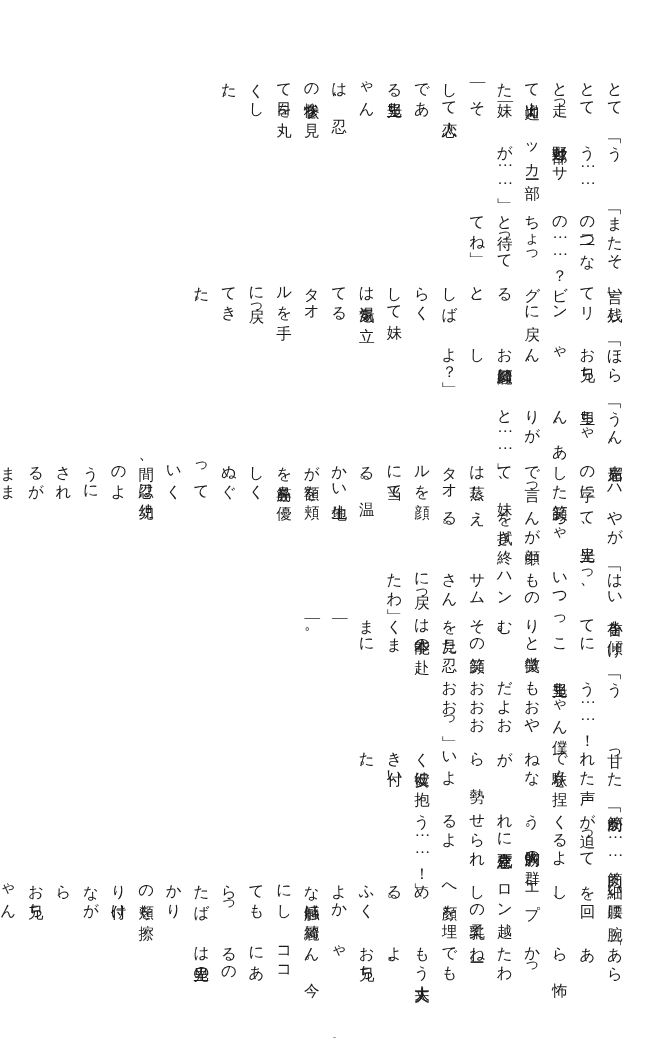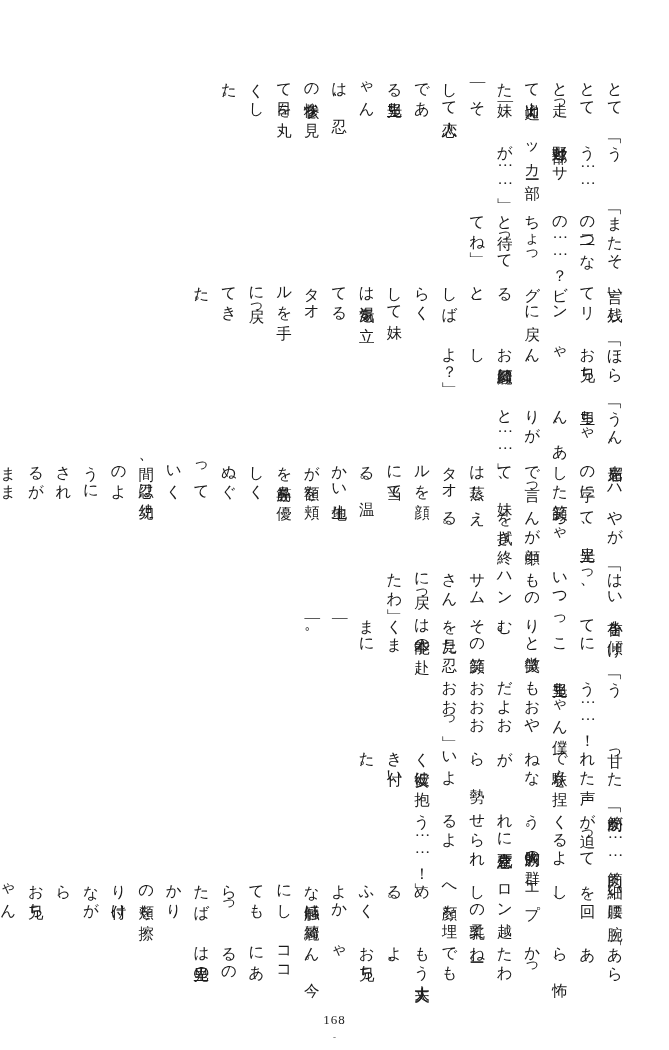--- a/index.html
+++ b/index.html
@@ -98,16 +98,15 @@
     <p class="para">やがて、光里ちゃんが顔中を拭き終える。</p>
     <p class="para indent">「はいっ、いつものハンサムさんに戻ったわ」</p>
     <p class="para">小首を傾げてにっこりと微笑む。その笑顔を見た忍は本能の赴くままに――。</p>
     <p class="para indent">「うう……！　光里ちゃん僕もおやだよおおおおおおっ」</p>
     <p class="para">甘ったれた声で駄々を捏ねながら、勢いよく彼女に抱き付いた。</p>
     <p class="para indent">「筋肉が……筋肉が迫ってくるよう。大胸筋の群れに窒息死させられるよう……！」</p>
     <p class="para">細い腰に腕を回し、エプロン越しの柔乳へ顔を埋める。ふくよかな感触に綺麗にしてもらったばかりの頬を擦り付けながら、お兄ちゃんの尊厳などそっちのけでプルプル震える。</p>
     <p class="para indent">「あらあら、怖かったわねー。でももう大丈夫よ、お兄ちゃん。今ココにあるのは光里の</p>
   </div>
 
-  <div id="page-number">168</div>
   <div id="page-footer-mark">-</div>
 
 </div>
 
 </body></html>

